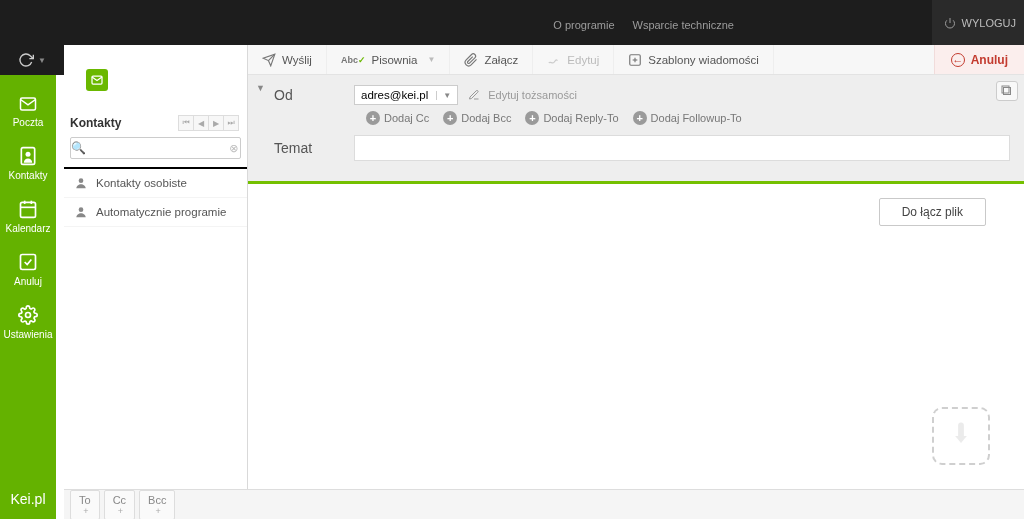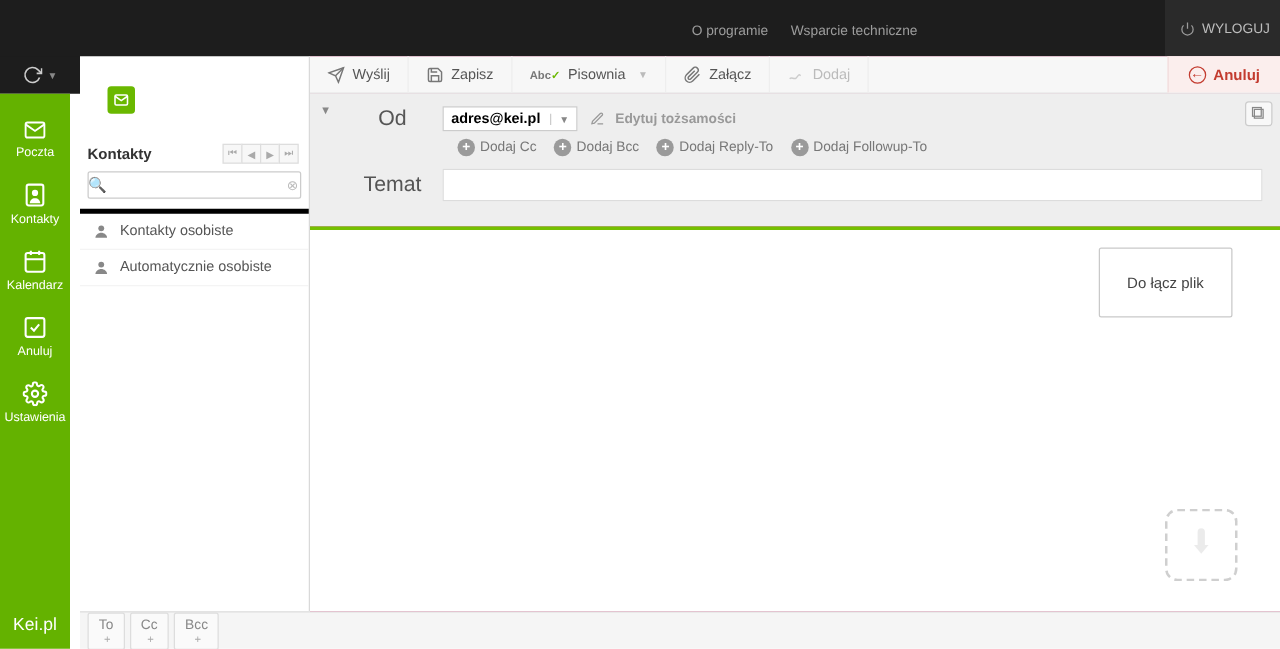--- a/index.html
+++ b/index.html
@@ -30,59 +30,59 @@
 .logo .ic { width: 22px; height: 22px; background: #6ab800; border-radius: 3px; margin-left: 4px; margin-top: -10px; display:flex; align-items:center; justify-content:center; }
 .contacts-head { display: flex; align-items: center; padding: 0 8px 6px 6px; }
 .contacts-head .title { font-size: 12px; font-weight: bold; color: #333; flex: 1; }
 .contacts-head .navbtns { display: flex; gap: 0; }
 .contacts-head .navbtns span { width: 16px; height: 16px; border: 1px solid #ddd; display:flex; align-items:center; justify-content:center; font-size: 8px; color: #aaa; cursor:pointer; background:#f7f7f7; margin-left:-1px; }
 .searchwrap { padding: 0 6px 8px; }
 .searchbox { display:flex; align-items:center; border: 1px solid #ccc; border-radius: 2px; height: 22px; background:#fff; }
 .searchbox .mag { width: 20px; text-align:center; color:#999; font-size:12px; }
 .searchbox input { flex:1; border:none; outline:none; font-size:11px; height: 18px; }
 .searchbox .clr { width: 18px; text-align:center; color:#bbb; font-size:11px; cursor:pointer; }
-.contact-list { border-top: 4px solid #000000; }
+.contact-list { border-top: 2px solid #000000; }
 .contact-list .row { display:flex; align-items:center; padding: 7px 10px; font-size: 11.5px; color:#555; cursor:pointer; border-bottom: 1px solid #f4f4f4; }
 .contact-list .row svg { margin-right: 8px; flex-shrink:0; }
 
 
 .bottombar { position:absolute; left:64px; right:0; bottom:0; height:30px; background:#f5f5f5; border-top:1px solid #ddd; display:flex; align-items:center; padding-left:6px; }
 .bottombar .chip { border:1px solid #ddd; background:#fafafa; color:#888; font-size:11px; padding: 3px 8px; margin-right:4px; border-radius:2px; cursor:pointer; display:flex; align-items:center;flex-direction:column; }
 .bottombar .chip sup { font-size:9px; margin-left:2px; color:#aaa; }
 
 
-.compose { position:absolute; left: 248px; top: 45px; right: 0; bottom: 30px; background:#be185d; display:flex; flex-direction:column; }
+.compose { position:absolute; left: 248px; top: 45px; right: 0; bottom: 30px; background:#fef9c3; display:flex; flex-direction:column; }
 
 .toolbar { height: 30px; background:#f7f7f7; border-bottom:1px solid #e3e3e3; display:flex; align-items:stretch; }
 .toolbar .tb { display:flex; align-items:center; padding: 0 14px; font-size:11.5px; color:#555; cursor:pointer; border-right:1px solid #eee; gap:6px; }
 .toolbar .tb.disabled { color:#bbb; }
 .toolbar .tb .dd { font-size:8px; color:#bbb; margin-left:4px; }
 .toolbar .spacer { flex:1; }
 .toolbar .cancel { display:flex; align-items:center; padding: 0 16px; font-size:12px; font-weight:bold; color:#c33b2f; background:#fbeeed; cursor:pointer; gap:6px; border-left:1px solid #f1dcdb; }
 .toolbar .cancel .circ { width:14px; height:14px; border:1.5px solid #c33b2f; border-radius:50%; display:flex; align-items:center; justify-content:center; font-size:11px; line-height:1; }
 
 .headerfields { background:#eeeeee; padding: 10px 14px 14px; position:relative; }
 .headerfields .collapse { position:absolute; left:8px; top:8px; font-size:9px; color:#888; cursor:pointer; }
 .headerfields .popout { position:absolute; right:6px; top:6px; width:22px; height:20px; border:1px solid #ccc; background:#f8f8f8; border-radius:3px; cursor:pointer; display:flex; align-items:center; justify-content:center; }
 .row-field { display:flex; align-items:center; margin-bottom:6px; }
-.row-field .lbl { width: 92px; font-size:17px; color:#555; padding-left: 12px; text-align: center; }
+.row-field .lbl { width: 92px; font-size:14px; color:#555; padding-left: 12px; }
 .row-field .val { flex:1; }
-.from-sel { display:flex; align-items:center; gap:10px;font-weight:bold; }
+.from-sel { display:flex; align-items:center; gap:10px; }
 .from-sel .selbox { background:#fff; border:1px solid #ccc; font-size:11.5px; padding:3px 6px; display:flex; align-items:center; }
 .from-sel .selbox .dd { border-left:1px solid #ccc; margin-left:8px; padding-left:6px; font-size:8px; color:#888; }
 .from-sel .edit { font-size:11px; color:#999; display:flex; align-items:center; gap:8px; cursor:pointer; }
 .inputline { background:#fff; border:1px solid #dcdcdc; height:26px; width:100%; }
 .add-links { display:flex; gap:14px; margin: 6px 0 10px 104px; }
 .add-links .al { font-size:11px; color:#777; display:flex; align-items:center; gap:4px; cursor:pointer; }
 .add-links .al .plus { width:14px; height:14px; background:#9a9a9a; color:#fff; border-radius:50%; display:flex; align-items:center; justify-content:center; font-size:11px; line-height:1; font-weight:bold; }
 
 .divider-green { height:3px; background:#74c000; }
 
 .bodyarea { flex:1; position:relative; background:#fff; }
-.attachbtn { position:absolute; right:38px; top:14px; border:1px solid #c9c9c9; background:#fff; padding:20px 22px; font-size:12px; color:#444; cursor:pointer; border-radius:2px; }
+.attachbtn { position:absolute; right:38px; top:14px; border:1px solid #c9c9c9; background:#fff; padding:6px 22px; font-size:12px; color:#444; cursor:pointer; border-radius:2px; }
 .dropzone { position:absolute; right:34px; bottom:24px; width:58px; height:58px; border:2px dashed #cfcfcf; border-radius:10px; display:flex; align-items:center; justify-content:center; }
 .dropzone svg { opacity:0.4; }
 
 </style>
 </head>
 <body>
 
 <div class="topbar">
   <div class="links">
     <span>O programie</span>
@@ -181,21 +181,21 @@
           <circle cx="12" cy="8" r="4"></circle>
           <path d="M4 21c0-4 4-7 8-7s8 3 8 7"></path>
         </svg>
       <span>Kontakty osobiste</span>
     </div>
     <div class="row">
       <svg width="14" height="14" viewBox="0 0 24 24" fill="#888">
           <circle cx="12" cy="8" r="4"></circle>
           <path d="M4 21c0-4 4-7 8-7s8 3 8 7"></path>
         </svg>
-      <span>Automatycznie osobiste</span>
+      <span>Automatycznie programie</span>
     </div>
   </div>
 </div>
 
 <div class="bottombar">
   <div class="chip">
       <span>To</span>
       <sup>+</sup>
     </div>
   <div class="chip">
@@ -211,43 +211,43 @@
 <div class="compose">
   <div class="toolbar">
     <div class="tb">
       <svg width="14" height="14" viewBox="0 0 24 24" fill="none" stroke="#777" stroke-width="2">
           <line x1="22" y1="2" x2="11" y2="13"></line>
           <polygon points="22 2 15 22 11 13 2 9 22 2"></polygon>
         </svg>
       <span>Wyślij</span>
     </div>
     <div class="tb">
-      <svg width="14" height="14" viewBox="0 0 24 24" fill="none" stroke="#777" stroke-width="2">
-          <path d="M19 21H5a2 2 0 0 1-2-2V5a2 2 0 0 1 2-2h11l5 5v11a2 2 0 0 1-2 2z"></path>
-          <polyline points="17 21 17 13 7 13 7 21"></polyline>
-          <polyline points="7 3 7 8 15 8"></polyline>
-        </svg>
-      <span>Zapisz</span>
-    </div>
-    <div class="tb">
       <span style="font-size:9px;color:#777;font-weight:bold">Abc<span style="color:#6ab800">✓</span></span>
       <span>Pisownia</span>
       <span class="dd">▼</span>
     </div>
     <div class="tb">
       <svg width="14" height="14" viewBox="0 0 24 24" fill="none" stroke="#777" stroke-width="2">
           <path d="M21.44 11.05l-9.19 9.19a6 6 0 0 1-8.49-8.49l9.19-9.19a4 4 0 0 1 5.66 5.66l-9.2 9.19a2 2 0 0 1-2.83-2.83l8.49-8.48"></path>
         </svg>
       <span>Załącz</span>
     </div>
     <div class="tb disabled">
       <svg width="14" height="14" viewBox="0 0 24 24" fill="none" stroke="#ccc" stroke-width="2">
           <path d="M3 17c3-3 6 2 9-1s3-6 6-3"></path>
         </svg>
-      <span>Dodaj</span>
+      <span>Edytuj</span>
+    </div>
+    <div class="tb">
+      <svg width="14" height="14" viewBox="0 0 24 24" fill="none" stroke="#777" stroke-width="2">
+          <rect x="3" y="3" width="18" height="18" rx="2"></rect>
+          <line x1="12" y1="8" x2="12" y2="16"></line>
+          <line x1="8" y1="12" x2="16" y2="12"></line>
+        </svg>
+      <span>Szablony wiadomości</span>
     </div>
     <div class="spacer"></div>
     <div class="cancel">
       <span class="circ">←</span>
       <span>Anuluj</span>
     </div>
   </div>
 
   <div class="headerfields">
     <span class="collapse">▼</span>

